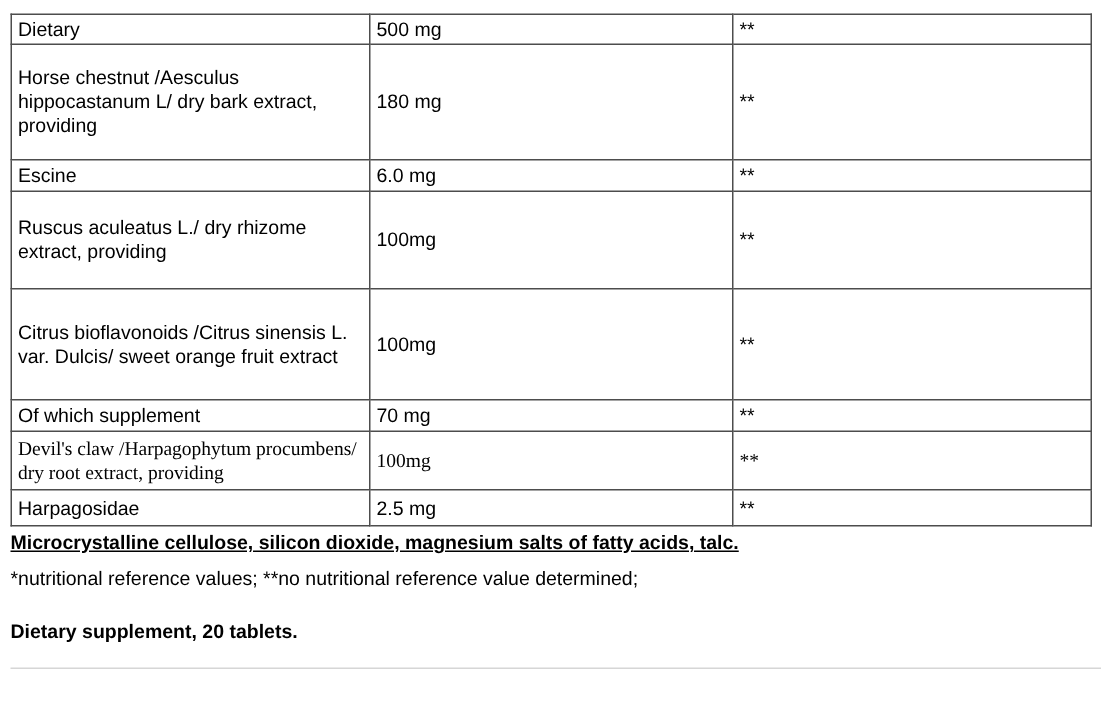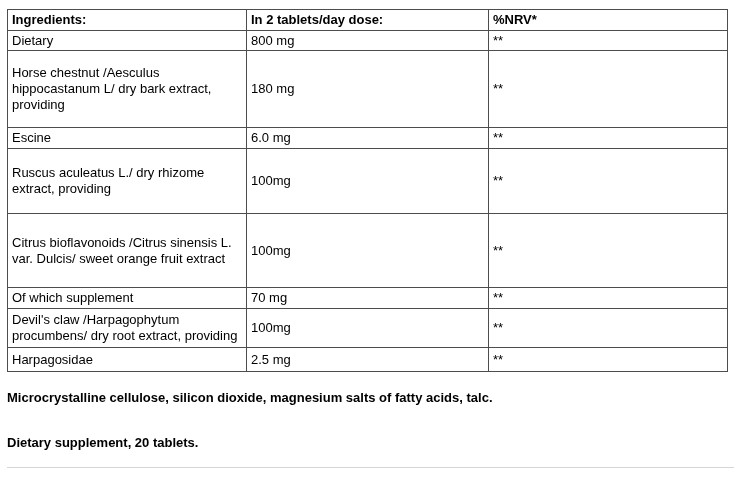--- a/index.html
+++ b/index.html
@@ -31,58 +31,53 @@
   td{font-weight:normal;}
 
   tr.hr0{height:21px;}
   tr.r0{height:20px;}
   tr.r1{height:77px;margin-top:47px;}
   tr.r2{height:21px;margin-left:32px;}
   tr.r3{height:65px;}
   tr.r4{height:25px;}
   tr.r5{height:74px;}
   tr.r6{height:21px;}
-  tr.r7{height:39px;}
+  tr.r7{height:39px;font-family:Liberation Serif, serif;}
   tr.r8{height:24px;}
 
   p.note{
     margin:0;
     line-height:16px;
   }
   p.note.bold{font-weight:bold;}
-  #excipients{margin-top:18px;}
+  #excipients{margin-top:3px;text-decoration:underline;}
   #nrv-note{margin-top:8px;}
-  #supplement-info{margin-top:29px;}
+  #supplement-info{margin-top:19px;}
 
   .divider{
     height:1px;
     background:#d6d6d6;
     margin-top:16px;
   }
 </style>
 </head>
 <body>
 
 <div class="page">
 
   <table class="ingredients">
     <colgroup>
         <col class="c1">
         <col class="c2">
         <col class="c3">
       </colgroup>
     <tbody>
-      <tr class="hr0">
-        <th>Ingredients:</th>
-        <th>In 2 tablets/day dose:</th>
-        <th>%NRV*</th>
-      </tr>
       <tr class="r0">
         <td>Dietary</td>
-        <td>800 mg</td>
+        <td>500 mg</td>
         <td>**</td>
       </tr>
       <tr class="r1">
         <td>Horse chestnut /Aesculus hippocastanum L/ dry bark extract, providing</td>
         <td>180 mg</td>
         <td>**</td>
       </tr>
       <tr class="r2">
         <td>Escine</td>
         <td>6.0 mg</td>
@@ -110,17 +105,18 @@
       </tr>
       <tr class="r8">
         <td>Harpagosidae</td>
         <td>2.5 mg</td>
         <td>**</td>
       </tr>
     </tbody>
   </table>
 
   <p id="excipients" class="note bold">Microcrystalline cellulose, silicon dioxide, magnesium salts of fatty acids, talc.</p>
+  <p id="nrv-note" class="note">*nutritional reference values; **no nutritional reference value determined;</p>
   <p id="supplement-info" class="note bold">Dietary supplement, 20 tablets.</p>
 
   <div class="divider"></div>
 
 </div>
 
 </body></html>

